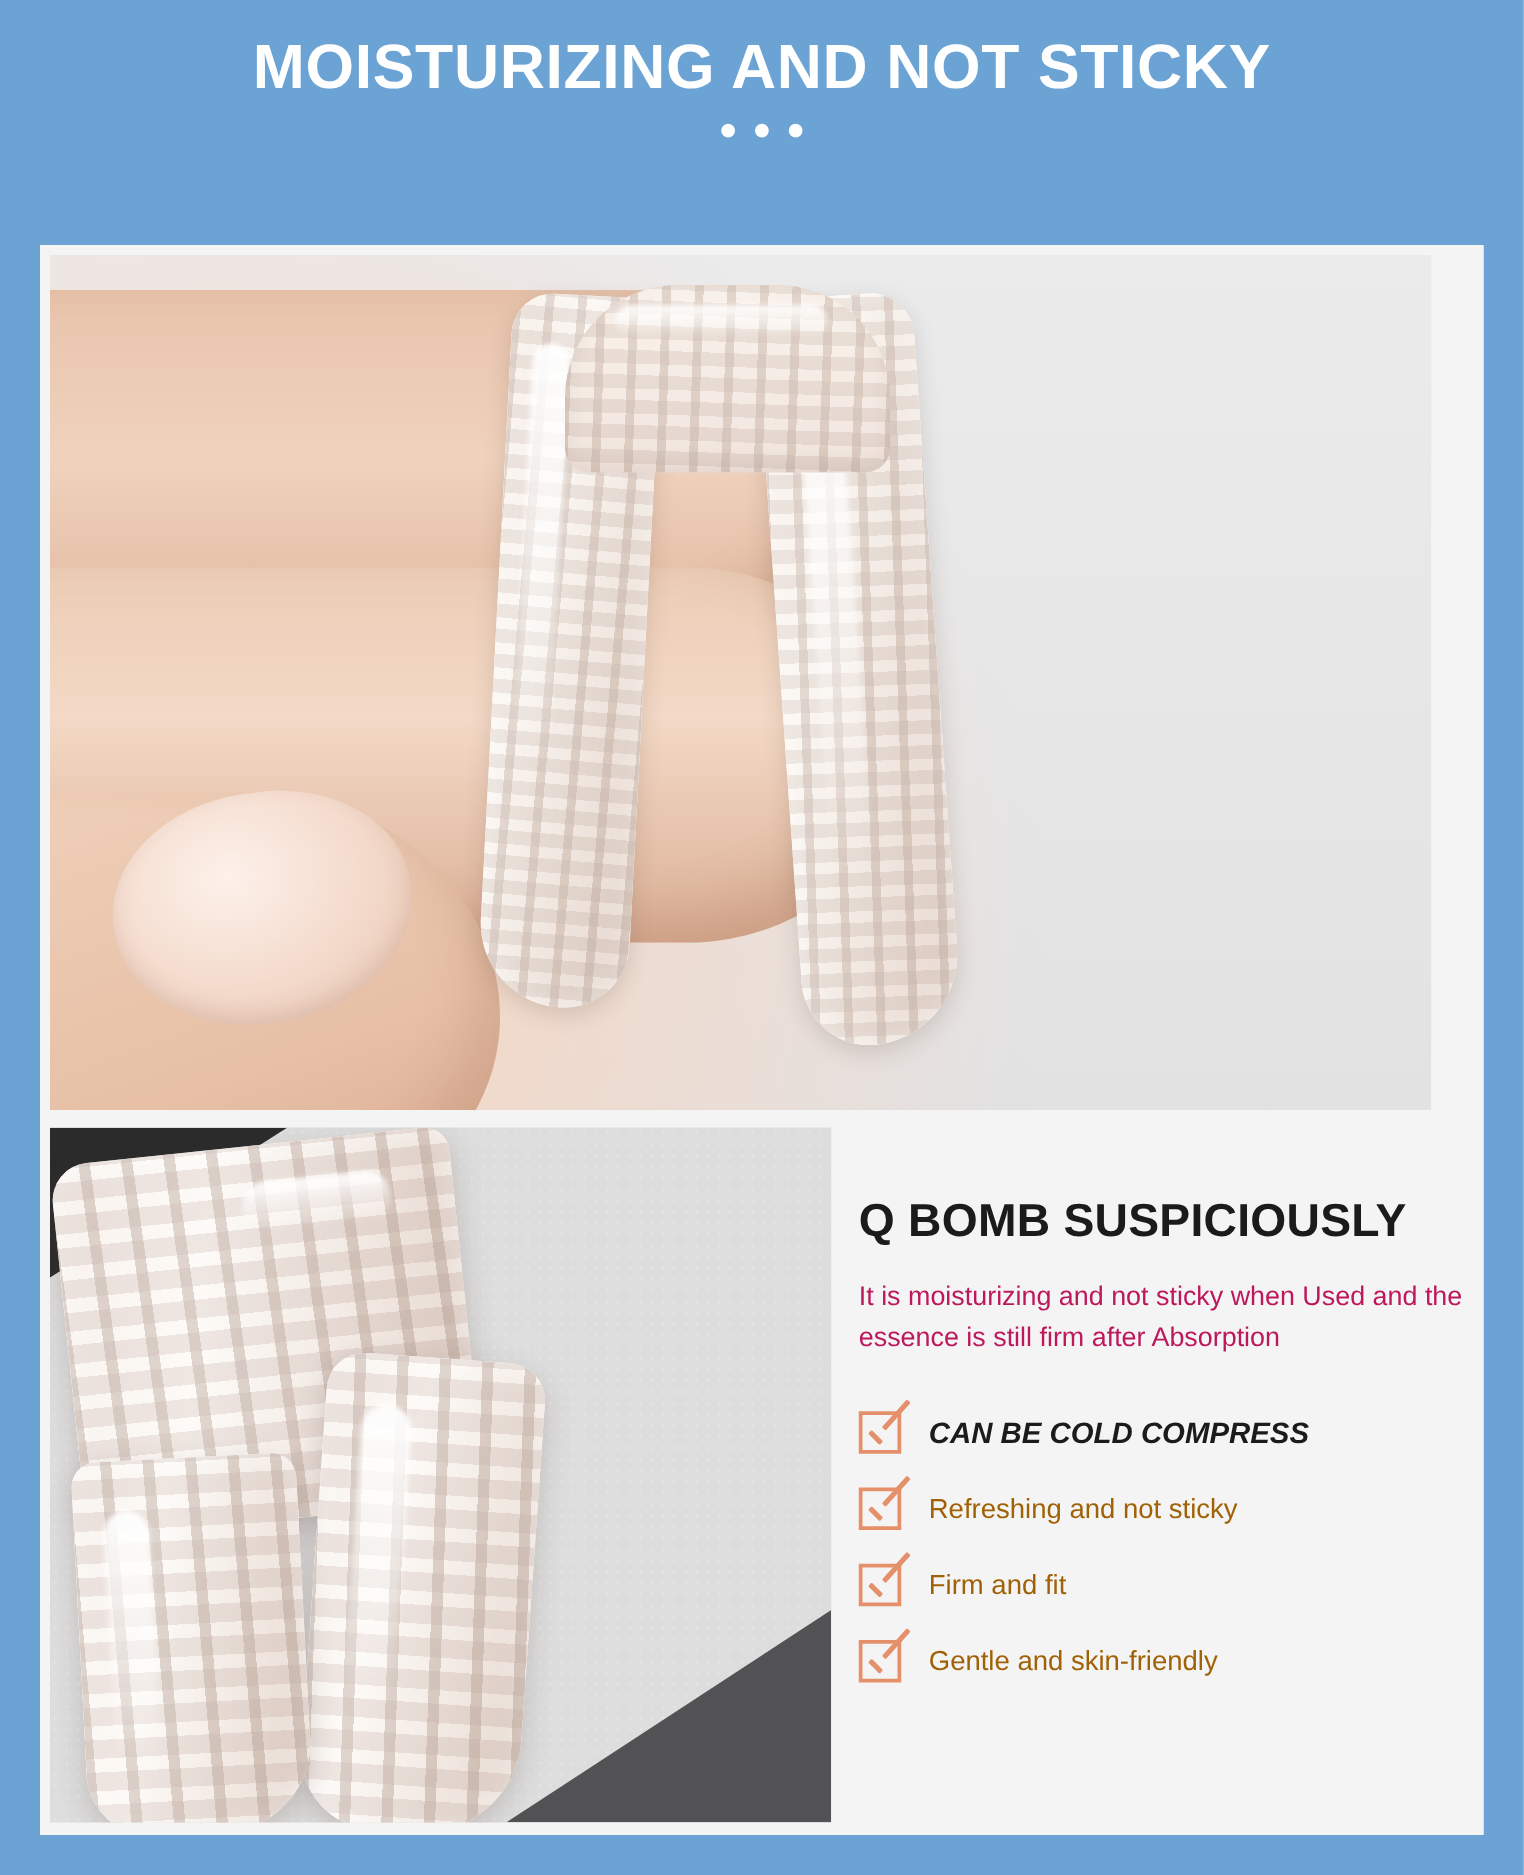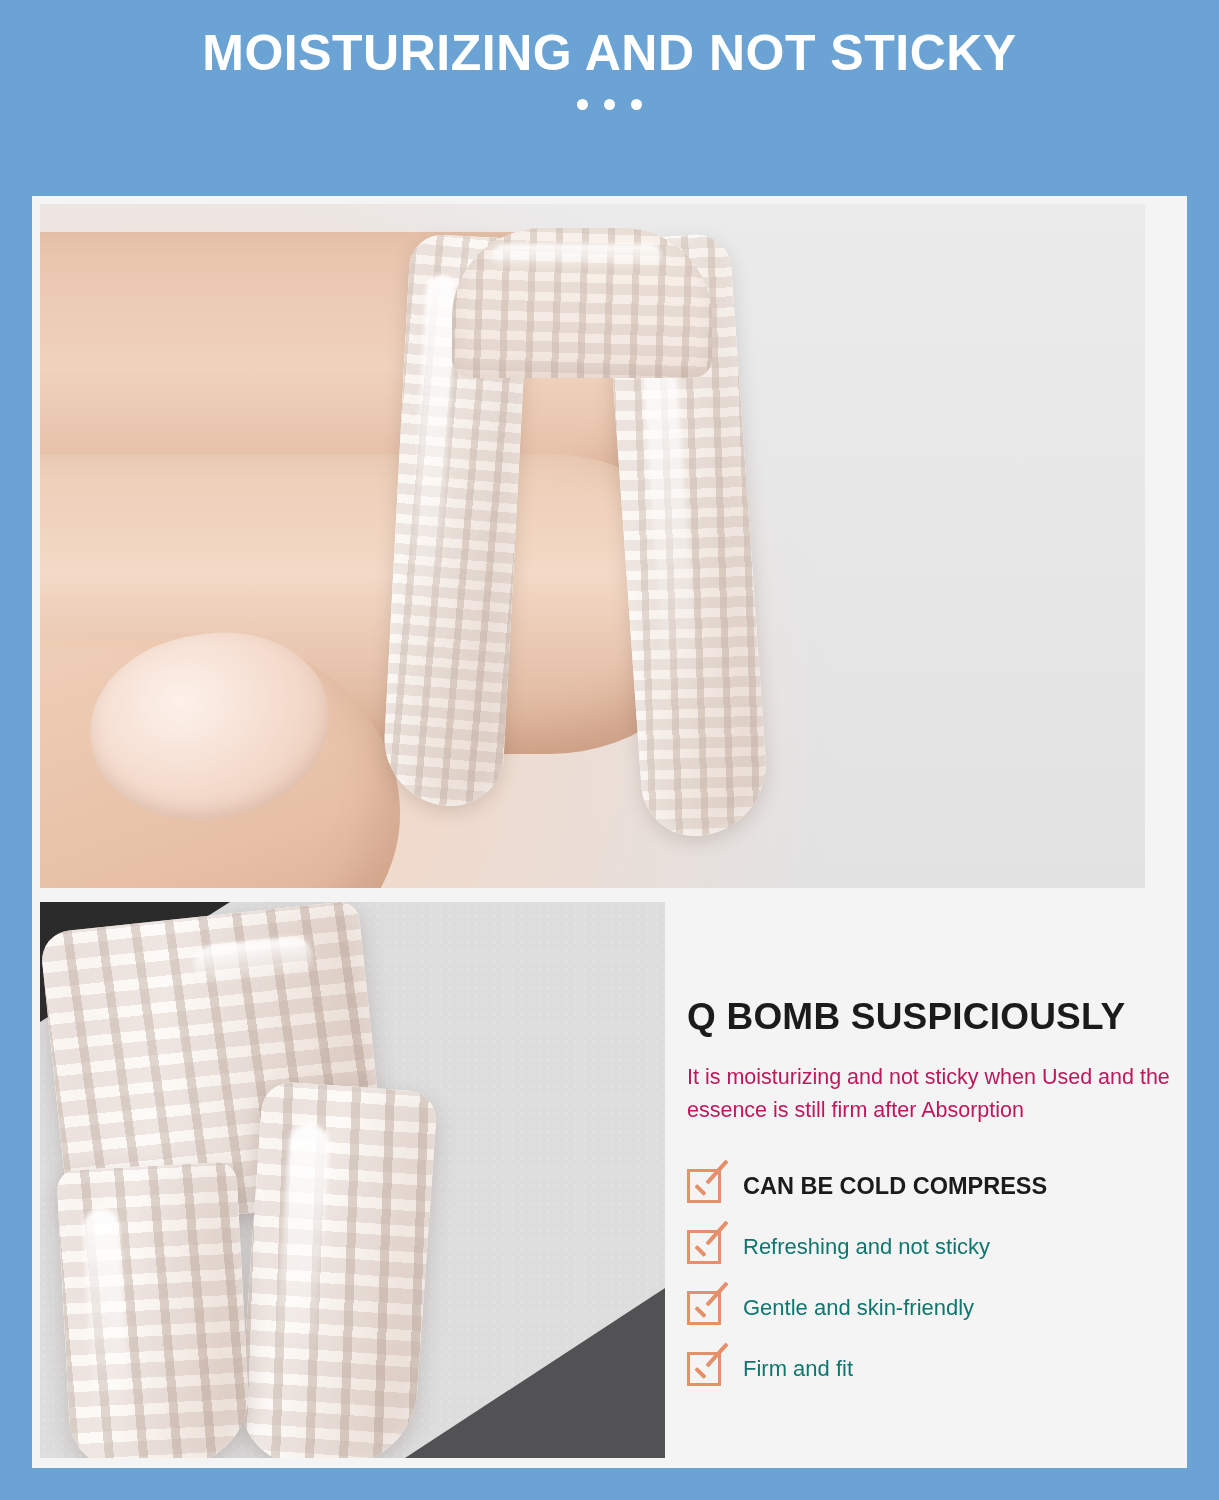--- a/index.html
+++ b/index.html
@@ -82,21 +82,20 @@
     left: 655px;
     top: 760px;
     width: 490px;
   }
   .info h2 {
     font-size: 37px;
     font-weight: bold;
     color: #1b1b1b;
     letter-spacing: 0.2px;
     line-height: 1.15;
-    margin-top: 40px;
   }
   .info .desc {
     margin-top: 22px;
     font-size: 21.5px;
     color: #be185d;
     line-height: 1.55;
   }
   .checklist {
     margin-top: 42px;
     display: flex;
@@ -127,23 +126,24 @@
     content: "";
     position: absolute;
     left: 12px; top: -2px;
     width: 30px; height: 4px;
     background: #e5906b;
     transform: rotate(-48deg);
     border-radius: 1px;
   }
   .check-label {
     font-size: 22px;
-    color: #0f766e;
+    color: #a16207;
   }
   .check-row.emph .check-label {
+    font-style: italic;
     font-weight: bold;
     font-size: 23.5px;
     color: #1b1b1b;
   }
 
   
   .hand-top {
     position: absolute;
     inset: 0;
     background:
@@ -357,22 +357,22 @@
       <div class="check-row emph">
         <span class="check-box"></span>
         <span class="check-label">CAN BE COLD COMPRESS</span>
       </div>
       <div class="check-row">
         <span class="check-box"></span>
         <span class="check-label">Refreshing and not sticky</span>
       </div>
       <div class="check-row">
         <span class="check-box"></span>
-        <span class="check-label">Gentle and skin-friendly</span>
+        <span class="check-label">Firm and fit</span>
       </div>
       <div class="check-row">
         <span class="check-box"></span>
-        <span class="check-label">Firm and fit</span>
+        <span class="check-label">Gentle and skin-friendly</span>
       </div>
     </div>
   </div>
 
 </div>
 
 </body></html>

